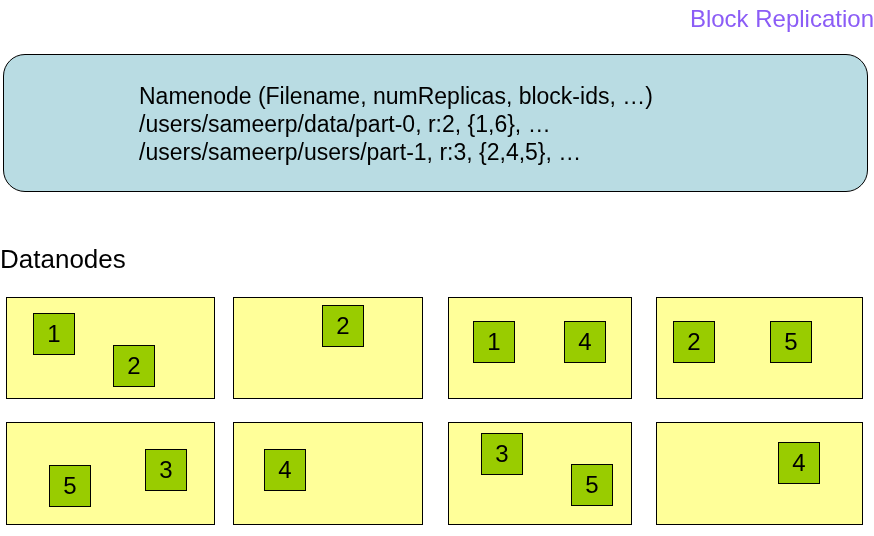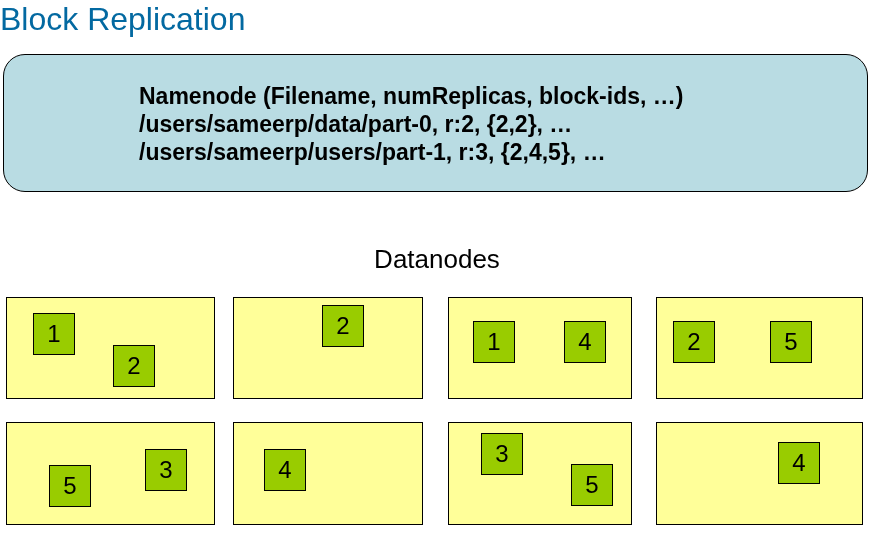--- a/index.html
+++ b/index.html
@@ -13,24 +13,24 @@
     width: 874px;
     height: 536px;
     background: #ffffff;
     overflow: hidden;
   }
   .title {
     position: absolute;
     top: 4px;
     left: 0;
     width: 874px;
-    text-align: left;
-    font-size: 32px;
+    text-align: right;
+    font-size: 24px;
     line-height: 30px;
-    color: #0369a1;
+    color: #8b5cf6;
     white-space: nowrap;
   }
   .namenode {
     position: absolute;
     left: 3px;
     top: 54px;
     width: 865px;
     height: 138px;
     box-sizing: border-box;
     background: var(--nn-fill, #b9dce3);
@@ -38,28 +38,27 @@
     border-radius: 22px;
   }
   .nn-lines {
     position: absolute;
     left: 135px;
     top: 27px;
     font-size: 23px;
     line-height: 28px;
     color: #000000;
     white-space: nowrap;
-    font-weight: bold;
   }
   .dn-title {
     position: absolute;
     top: 244px;
     left: 0;
     width: 874px;
-    text-align: center;
+    text-align: left;
     font-size: 26px;
     line-height: 30px;
     color: #000000;
     white-space: nowrap;
   }
   .dn-box {
     position: absolute;
     box-sizing: border-box;
     background: var(--dn-fill, #ffff99);
     border: 1.5px solid var(--line, #000000);
@@ -81,21 +80,21 @@
 </head>
 <body>
 
 <div class="page">
 
   <div class="title">Block Replication</div>
 
   <div class="namenode">
     <div class="nn-lines">
       <div>Namenode (Filename, numReplicas, block-ids, …)</div>
-      <div>/users/sameerp/data/part-0, r:2, {2,2}, …</div>
+      <div>/users/sameerp/data/part-0, r:2, {1,6}, …</div>
       <div>/users/sameerp/users/part-1, r:3, {2,4,5}, …</div>
     </div>
   </div>
 
   <div class="dn-title">Datanodes</div>
 
   <div id="dn-container">
       <div class="dn-box" style="left: 6px; top: 297px; width: 209px; height: 102px;">
         <div class="block" style="left: 26px; top: 15px;">1</div>
         <div class="block" style="left: 106px; top: 47px;">2</div>

